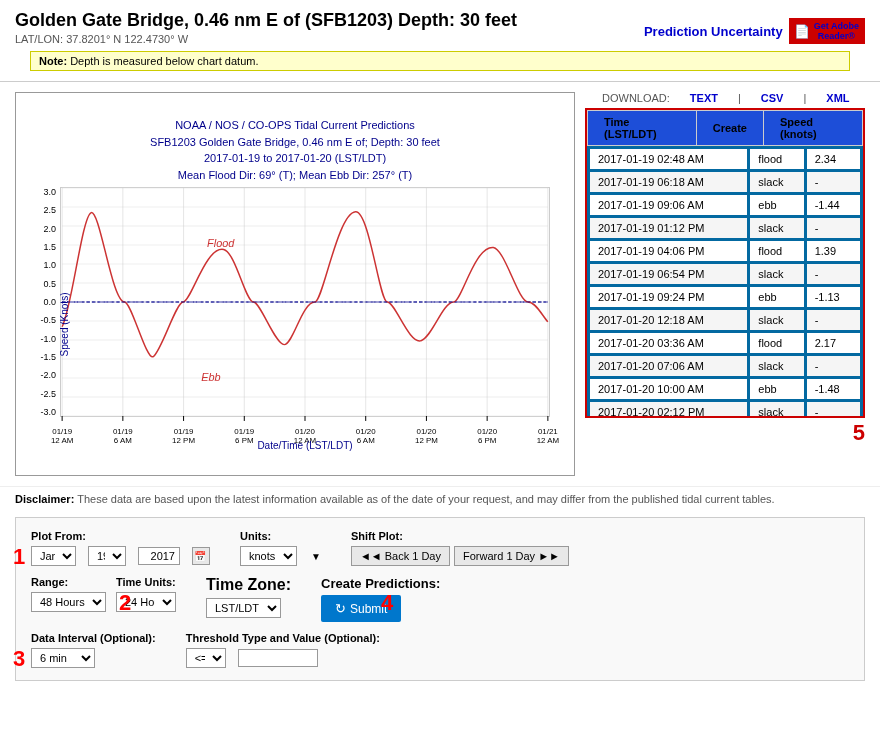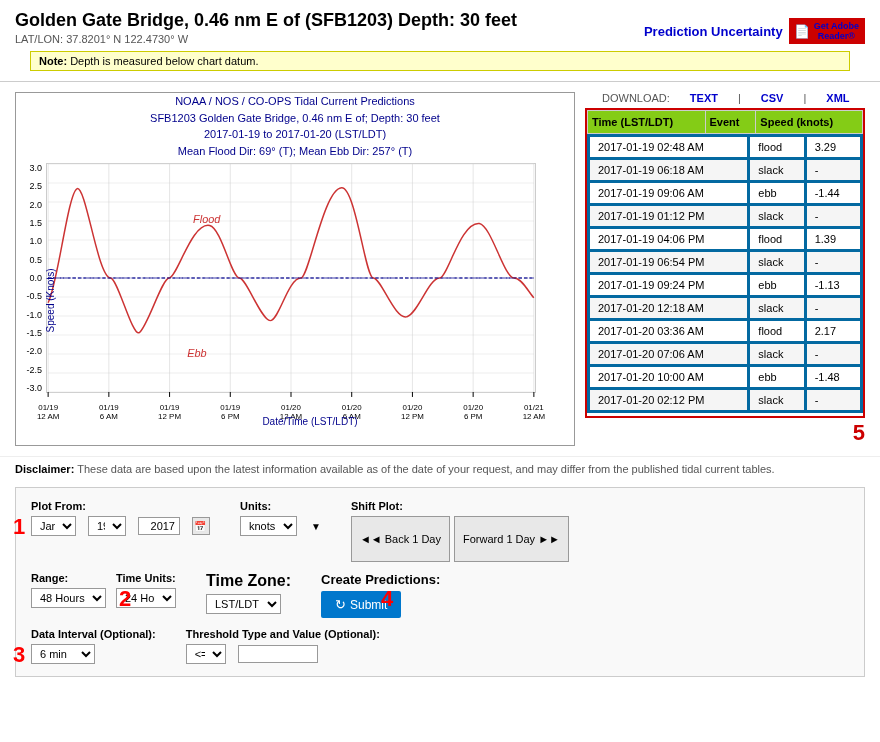--- a/index.html
+++ b/index.html
@@ -12,48 +12,48 @@
     .prediction-uncertainty { display: flex; align-items: center; gap: 6px; margin-top: 8px; }
     .prediction-uncertainty span { color: #0000cc; font-weight: bold; font-size: 13px; }
     .adobe-btn { background: #cc0000; color: #fff; font-size: 10px; border: none; padding: 3px 6px; cursor: pointer; display: flex; align-items: center; gap: 3px; }
 
     .note-bar { background: #ffffcc; border: 1px solid #cccc00; padding: 3px 8px; margin: 6px 15px; font-size: 11px; }
     .note-bar strong { color: #000; }
 
     .main-content { display: flex; gap: 10px; padding: 10px 15px; }
 
     
-    .chart-area { border: 1px solid #999; width: 560px; min-height: 300px; padding: 0; background: #fff; flex-shrink: 0; }
+    .chart-area { border: 1px solid #999; width: 560px; min-height: 300px; padding: 24px; background: #fff; flex-shrink: 0; }
     .chart-title { text-align: center; font-size: 11px; color: #00008b; margin-bottom: 4px; line-height: 1.5; }
     .x-label { text-align: center; font-size: 10px; color: #00008b; margin-top: 4px; }
 
     
     .right-panel { flex: 1; }
     .download-bar { display: flex; align-items: center; gap: 20px; margin-bottom: 4px; font-size: 11px; color: #555; margin-left: 17px; }
     .download-bar a { color: #0000cc; text-decoration: none; font-weight: bold; }
 
     .data-table-wrapper { border: 2px solid #cc0000; overflow: hidden; height: 310px; display: flex; flex-direction: column; }
     .data-table { width: 100%; border-collapse: collapse; font-size: 11px; }
-    .data-table thead th { background: #84cc16; border: 1px solid #ccc; padding: 5px 4px; text-align: left; font-weight: bold; position: sticky; top: 0; }
+    .data-table thead th { background: #1d4ed8; border: 1px solid #ccc; padding: 5px 16px; text-align: left; font-weight: bold; position: sticky; top: 0; }
     .data-table tbody td { border: 3px solid #0369a1; padding: 4px 8px; }
     .data-table tbody tr:nth-child(even) { background: #f5f5f5; }
     .table-scroll { overflow-y: scroll; flex: 1; }
 
     
     .disclaimer { padding: 6px 15px; font-size: 11px; color: #555; border-top: 1px solid #eee; }
     .disclaimer strong { color: #000; }
 
     
     .controls-section { border: 1px solid #ccc; margin: 6px 15px; padding: 12px 15px; background: #f9f9f9; }
     .control-row { display: flex; align-items: center; gap: 12px; }
     select { font-size: 11px; padding: 2px 4px; border: 1px solid #999; background: #fff; }
     input[type="text"] { font-size: 11px; padding: 2px 4px; border: 1px solid #999; background: #fff; text-align: right; }
     .icon-btn { width: 18px; height: 18px; border: 1px solid #999; background: #e8e8e8; cursor: pointer; font-size: 10px; display: flex; align-items: center; justify-content: center; }
     .shift-btns { display: flex; gap: 4px; }
-    .shift-btn { font-size: 11px; padding: 16px 8px; border: 1px solid #999; background: #e8e8e8; cursor: pointer; display: flex; align-items: center; gap: 3px; }
+    .shift-btn { font-size: 11px; padding: 3px 8px; border: 1px solid #999; background: #e8e8e8; cursor: pointer; display: flex; align-items: center; gap: 3px; }
     .submit-btn { background: #0077cc; color: #fff; border: none; padding: 6px 14px; font-size: 12px; cursor: pointer; border-radius: 2px; display: flex; align-items: center; gap: 4px; }
   </style>
 </head>
 <body>
 
 <div class="header">
   <div class="header-row">
     <div>
       <h1>Golden Gate Bridge, 0.46 nm E of (SFB1203) Depth: 30 feet</h1>
       <div class="latlon">LAT/LON:  37.8201° N  122.4730° W</div>
@@ -190,32 +190,32 @@
       <span>|</span>
       <a href="#">CSV</a>
       <span>|</span>
       <a href="#">XML</a>
     </div>
     <div class="data-table-wrapper">
       <table class="data-table">
         <thead>
           <tr>
             <th>Time (LST/LDT)</th>
-            <th>Event</th>
+            <th>Create</th>
             <th>Speed (knots)</th>
           </tr>
         </thead>
       </table>
       <div class="table-scroll">
         <table class="data-table">
           <tbody id="table-body">
           <tr>
                 <td>2017-01-19 02:48 AM</td>
                 <td>flood</td>
-                <td>3.29</td>
+                <td>2.34</td>
               </tr>
               <tr>
                 <td>2017-01-19 06:18 AM</td>
                 <td>slack</td>
                 <td>-</td>
               </tr>
               <tr>
                 <td>2017-01-19 09:06 AM</td>
                 <td>ebb</td>
                 <td>-1.44</td>

